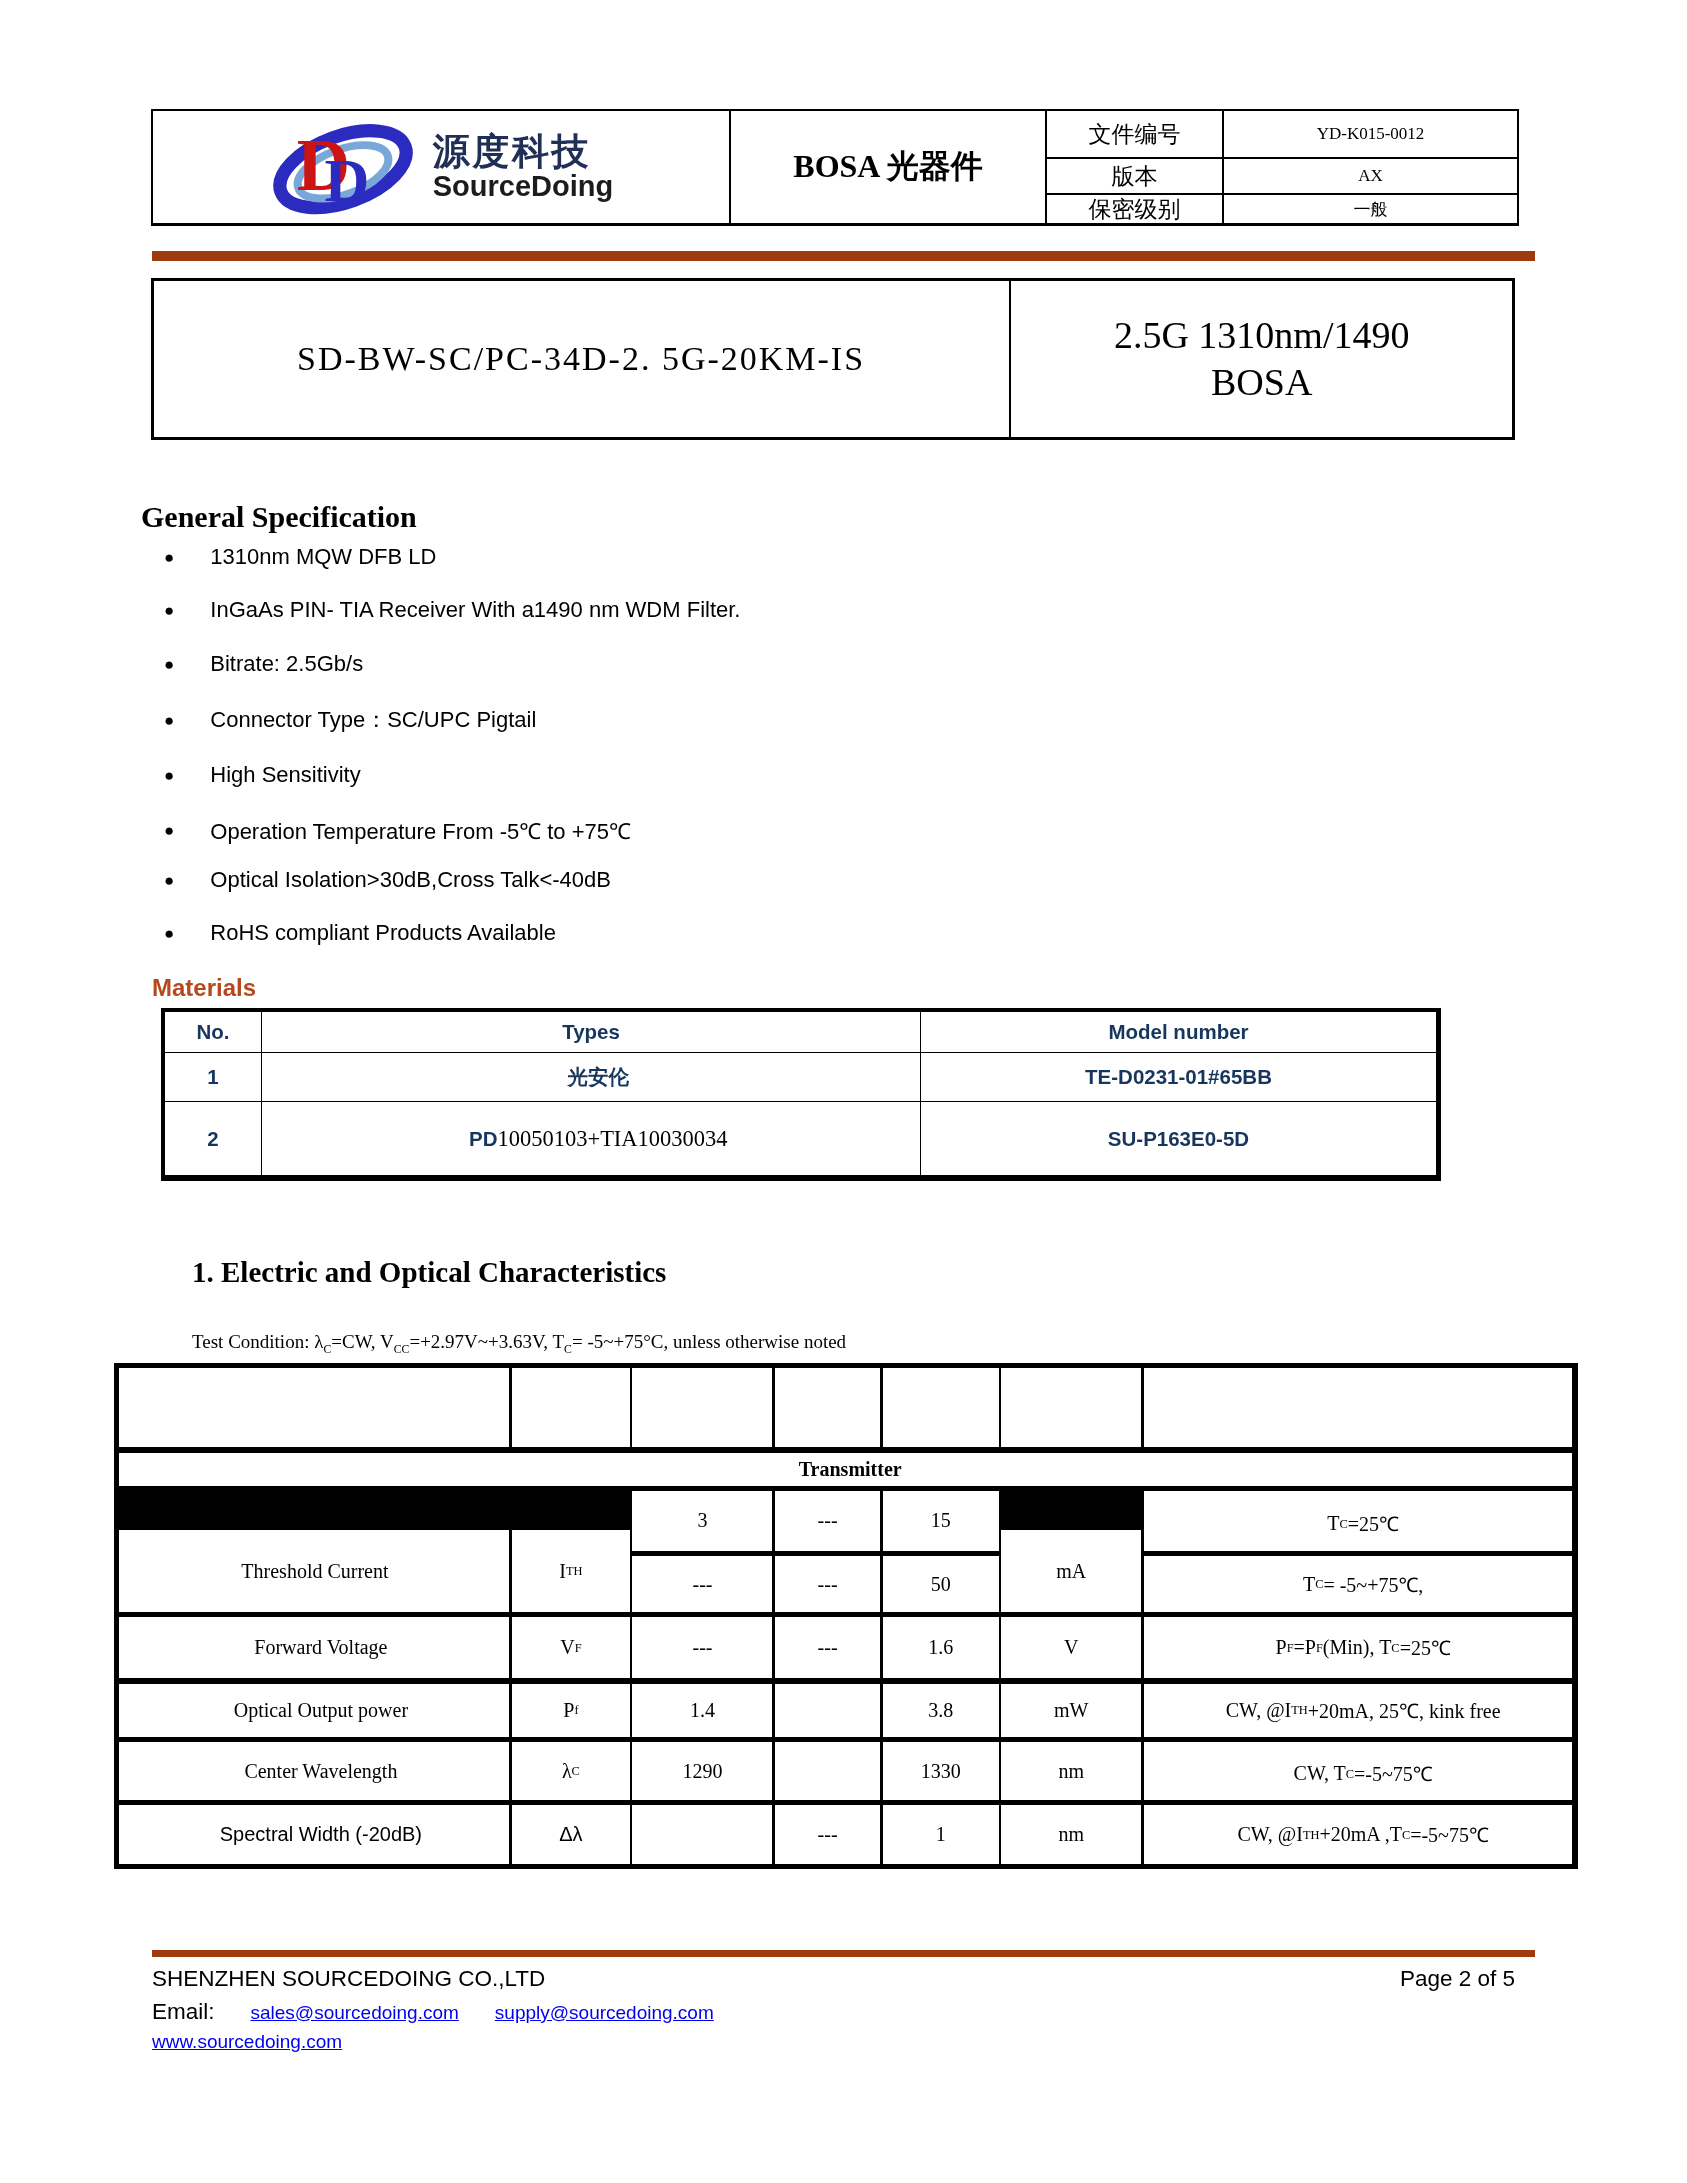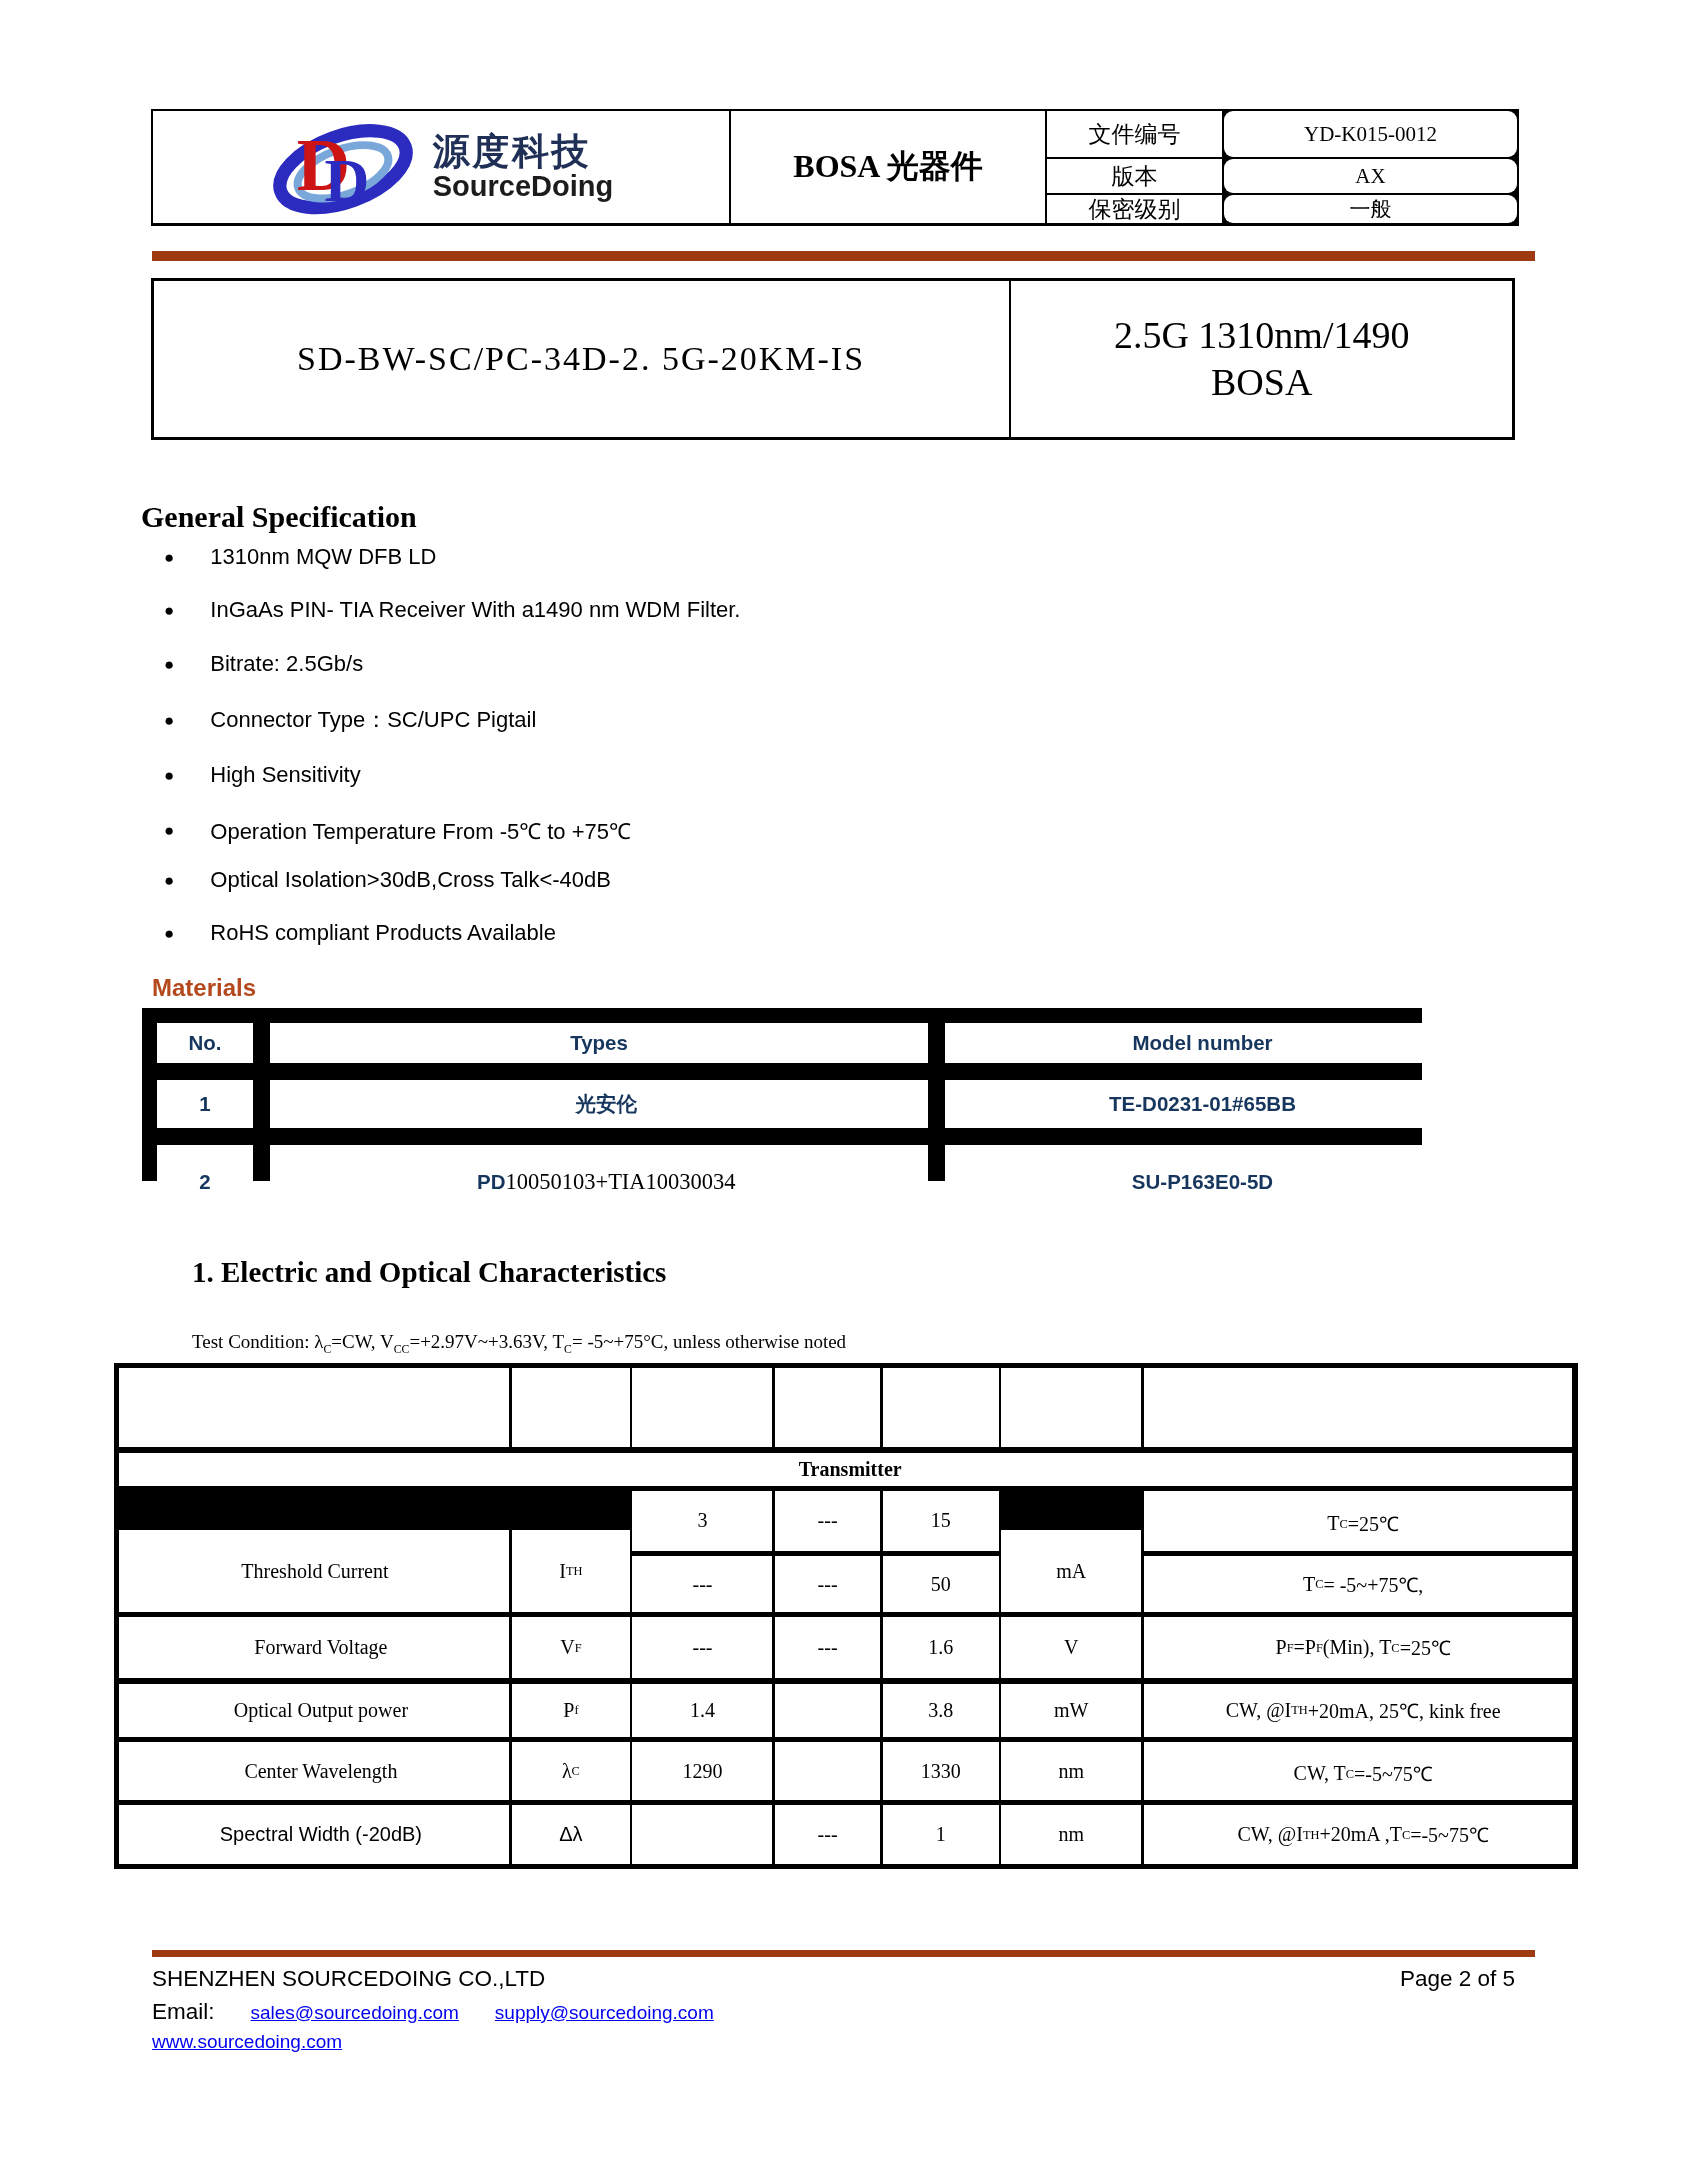--- a/index.html
+++ b/index.html
@@ -4,21 +4,21 @@
 <style>
   html,body{margin:0;padding:0;background:#888;}
   #page{position:relative;width:1687px;height:2183px;background:#ffffff;font-family:"Liberation Serif",serif;color:#000;overflow:hidden;}
 
   
   .hdr-grid{position:absolute;left:151px;top:109px;width:1368px;height:117px;background:#000;display:grid;grid-template-columns:576px 314px 175px 293px;grid-template-rows:46px 34px 28.4px;gap:2px;padding:2px;box-sizing:border-box;}
   .hdr-grid>div{background:#fff;display:flex;align-items:center;justify-content:center;}
   .cell-logo{grid-row:1/4;grid-column:1;}
   .cell-bosa{grid-row:1/4;grid-column:2;font-size:32px;font-weight:bold;}
   .info-label{font-size:23px;}
-  .info-value{font-size:21px;border-radius:9px;}
+  .info-value{font-size:17px;}
   .logo-wrap{display:flex;align-items:center;gap:12px;}
   .logo-txt{display:flex;flex-direction:column;line-height:1.05;font-family:"Liberation Sans",sans-serif;}
   .logo-cn{font-size:37px;font-weight:bold;color:#1f2f55;letter-spacing:2.6px;}
   .logo-en{font-size:29px;font-weight:bold;color:#1c1c1c;}
 
   
   .rule-top{position:absolute;left:152px;top:251px;width:1383px;height:10px;background:#9e3a10;}
   .rule-bottom{position:absolute;left:152px;top:1950px;width:1383px;height:7.3px;background:#9e3a10;}
 
   
@@ -27,21 +27,21 @@
   .model-no{font-size:34px;letter-spacing:2px;}
   .prod-name{flex-direction:column;font-size:38px;line-height:1.25;}
 
   
   .gs-head{position:absolute;left:141px;top:500px;font-size:30px;font-weight:bold;}
   .bullet{position:absolute;left:164px;width:1257px;display:flex;align-items:center;font-family:"Liberation Sans",sans-serif;font-size:22px;}
   .bullet .dot{font-size:17px;margin-right:36px;line-height:1;}
   .mat-head{position:absolute;left:152px;top:974px;font-family:"Liberation Sans",sans-serif;font-size:24px;font-weight:bold;color:#b5491d;}
 
   
-  .mat-grid{position:absolute;left:142px;top:1008px;width:1280px;height:173px;background:#000;display:grid;grid-template-columns:96px 658px 515px;grid-template-rows:40px 48px 73px;gap:17px;padding:15px;box-sizing:border-box;}
+  .mat-grid{position:absolute;left:161px;top:1008px;width:1280px;height:173px;background:#000;display:grid;grid-template-columns:96px 658px 515px;grid-template-rows:40px 48px 73px;gap:1px;padding:4px;box-sizing:border-box;}
   .mat-grid>div{background:#fff;display:flex;align-items:center;justify-content:center;font-family:"Liberation Sans",sans-serif;font-size:20.5px;color:#17365d;font-weight:bold;}
   .mat-type{justify-content:flex-start;padding-left:14.6px;}
   .mat-type-rest{font-family:"Liberation Serif",serif;font-weight:normal;color:#000;font-size:22.5px;}
 
   
   .ch-head{position:absolute;left:192px;top:1256px;font-size:29px;font-weight:bold;}
   .test-cond{position:absolute;left:192px;top:1331px;font-size:19px;}
 
   .big-grid{position:absolute;left:114px;top:1363px;width:1464px;height:506px;background:#000;display:grid;
     grid-template-columns:390px 118px 140px 105px 116px 140px 428px;

